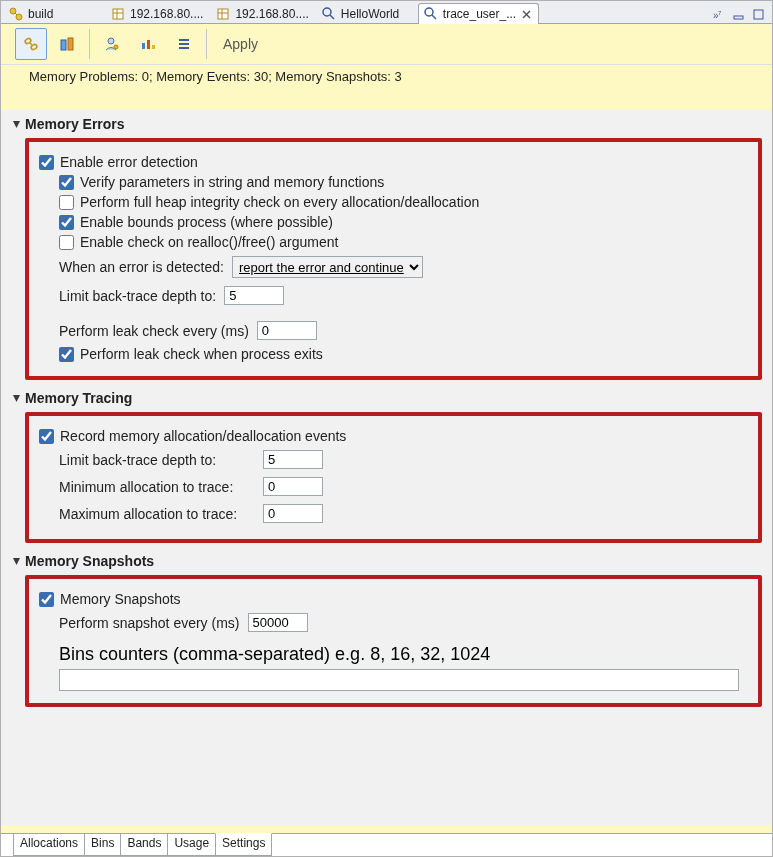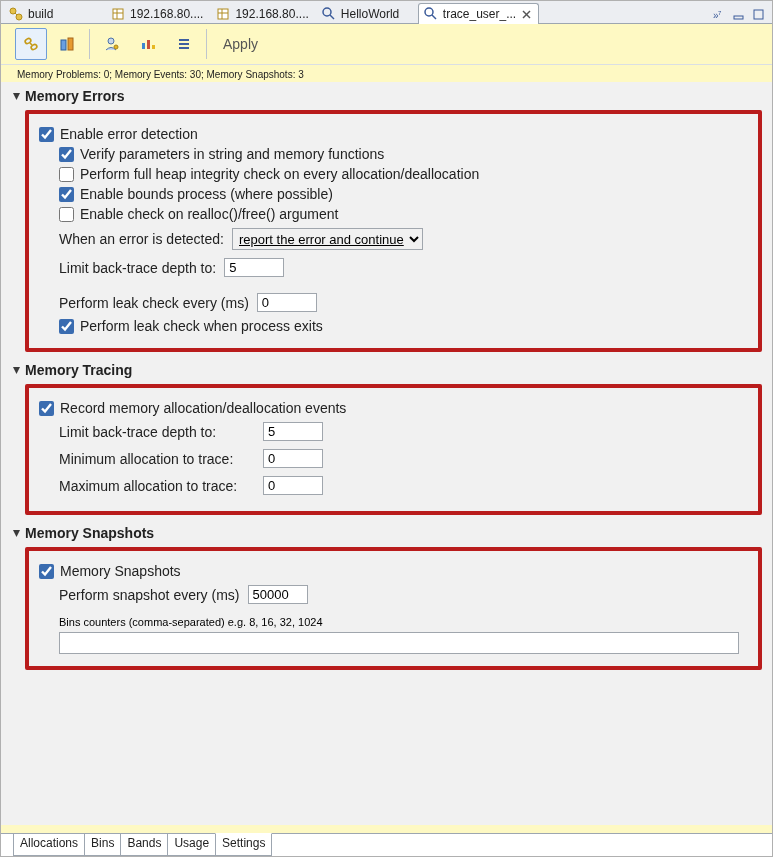--- a/index.html
+++ b/index.html
@@ -122,29 +122,31 @@
   }
   .toolbar .apply {
     margin-left: 10px;
     color: #555;
     font-size: 14px;
     cursor: default;
   }
   
   .status-line {
     padding: 4px 14px 2px 16px;
-    font-size: 10px;
-    color: #222;
+    font-size: 13px;
+    color: #222;
+    margin-left: 12px;
   }
   
   .content {
     background: #f1f1f1;
     flex: 1 1 auto;
     padding: 4px 6px 6px 6px;
     overflow: hidden;
+    margin-top: 24px;
   }
   .section-header {
     display: flex;
     align-items: center;
     gap: 4px;
     font-weight: 600;
     font-size: 14px;
     color: #222;
     padding: 2px 4px;
     cursor: default;
@@ -463,21 +465,21 @@
       <label class="check">
         <input type="checkbox" checked="" style="">
         <span>Memory Snapshots</span>
       </label>
       <div class="indent">
         <div class="field-row">
           <span class="lbl">Perform snapshot every (ms)</span>
           <input type="text" value="50000" style="">
         </div>
         <div style="height:8px"></div>
-        <div style="font-size:11px;">Bins counters (comma-separated) e.g. 8, 16, 32, 1024</div>
+        <div style="font-size:18px;">Bins counters (comma-separated) e.g. 8, 16, 32, 1024</div>
         <input type="text" class="full-input" value="" style="">
       </div>
     </div>
 
   </div>
 
   <div class="bottom-tabs">
     <div class="btab"><span>Allocations</span></div>
     <div class="btab"><span>Bins</span></div>
     <div class="btab"><span>Bands</span></div>

